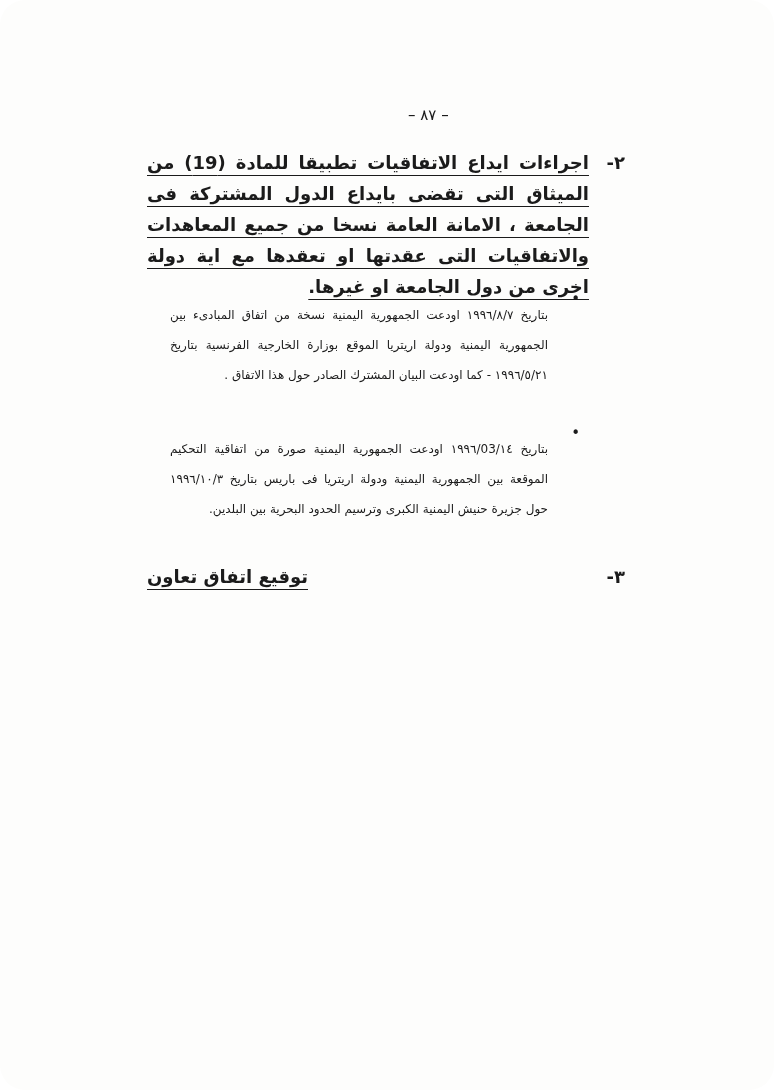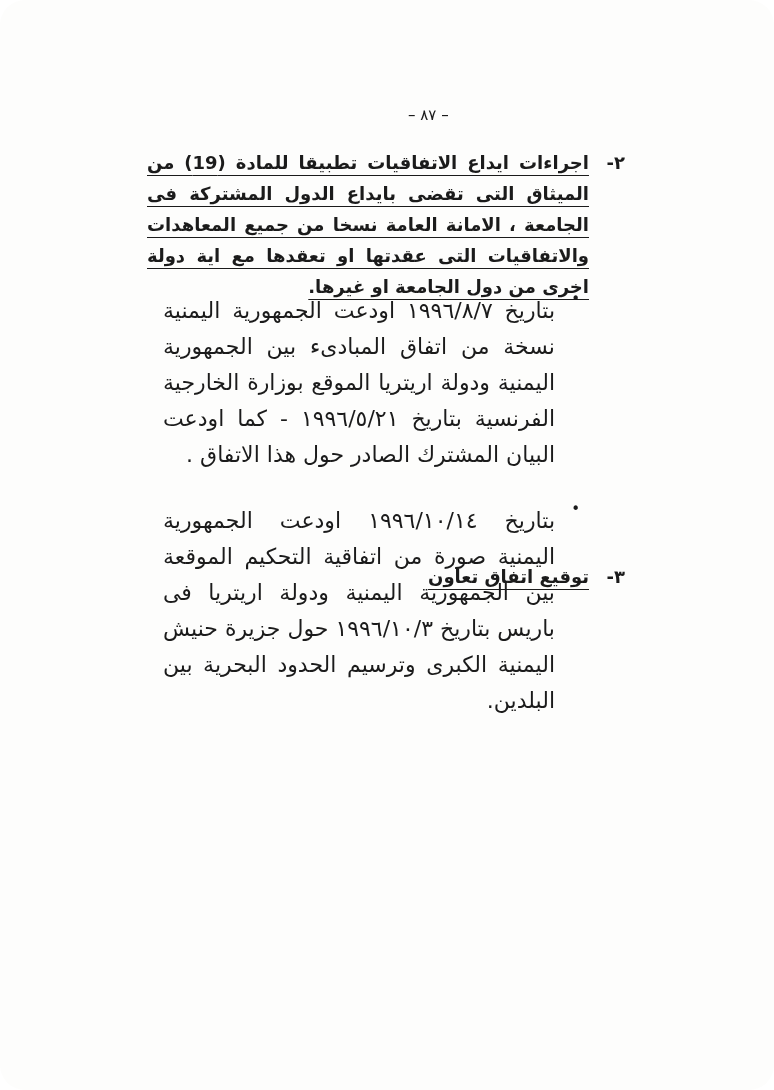--- a/index.html
+++ b/index.html
@@ -59,21 +59,21 @@
     line-height: 31px;
     text-decoration: underline;
     text-underline-offset: 6px;
     text-decoration-thickness: 1.3px;
     text-decoration-skip-ink: none;
   }
   .heading.justified {
     text-align: justify;
   }
   .heading.single {
-    text-align: right;
+    text-align: left;
   }
 
   
   .bullets {
     position: absolute;
     top: 284px;
     right: 194px;
     width: 426px;
   }
   .bullet-item {
@@ -82,23 +82,23 @@
     margin: 0 0 12px 0;
   }
   .bullet-glyph {
     flex: 0 0 16px;
     width: 16px;
     font-size: 15px;
     line-height: 30px;
   }
   .bullet-text {
     flex: 1 1 auto;
-    margin: 9px;
-    font-size: 22px;
-    line-height: 36px;
+    margin: 16px;
+    font-size: 12px;
+    line-height: 30px;
     text-align: justify;
   }
 
   
   .para {
     position: absolute;
     top: 606px;
     right: 152px;
     width: 470px;
     margin: 0;
@@ -120,21 +120,21 @@
     <h2 class="heading justified">اجراءات ايداع الاتفاقيات تطبيقا للمادة (19) من الميثاق التى تقضى بايداع الدول المشتركة فى الجامعة ، الامانة العامة نسخا من جميع المعاهدات والاتفاقيات التى عقدتها او تعقدها مع اية دولة اخرى من دول الجامعة او غيرها.</h2>
   </section>
 
   <div class="bullets">
     <div class="bullet-item">
       <span class="bullet-glyph">•</span>
       <p class="bullet-text">بتاريخ ١٩٩٦/٨/٧ اودعت الجمهورية اليمنية نسخة من اتفاق المبادىء بين الجمهورية اليمنية ودولة اريتريا الموقع بوزارة الخارجية الفرنسية بتاريخ ١٩٩٦/٥/٢١ - كما اودعت البيان المشترك الصادر حول هذا الاتفاق .</p>
     </div>
     <div class="bullet-item">
       <span class="bullet-glyph">•</span>
-      <p class="bullet-text">بتاريخ ١٩٩٦/١٠/١٤ اودعت الجمهورية اليمنية صورة من اتفاقية التحكيم الموقعة بين الجمهورية اليمنية ودولة اريتريا فى باريس بتاريخ ١٩٩٦/١٠/٣ حول جزيرة حنيش اليمنية الكبرى وترسيم الحدود البحرية بين البلدين.</p>
+      <p class="bullet-text">بتاريخ ١٩٩٦/03/١٤ اودعت الجمهورية اليمنية صورة من اتفاقية التحكيم الموقعة بين الجمهورية اليمنية ودولة اريتريا فى باريس بتاريخ ١٩٩٦/١٠/٣ حول جزيرة حنيش اليمنية الكبرى وترسيم الحدود البحرية بين البلدين.</p>
     </div>
   </div>
 
   <section class="sec sec-3">
     <span class="num">٣-</span>
     <h2 class="heading single">توقيع اتفاق تعاون</h2>
   </section>
 
 
 </div>

